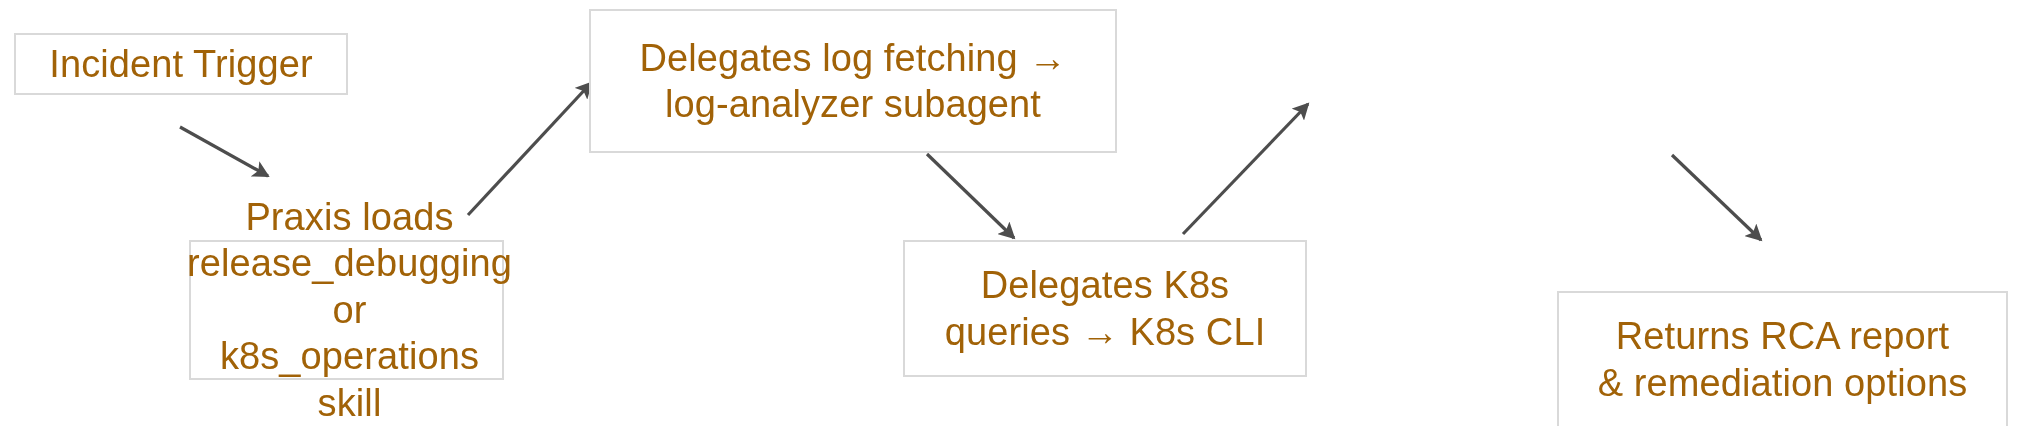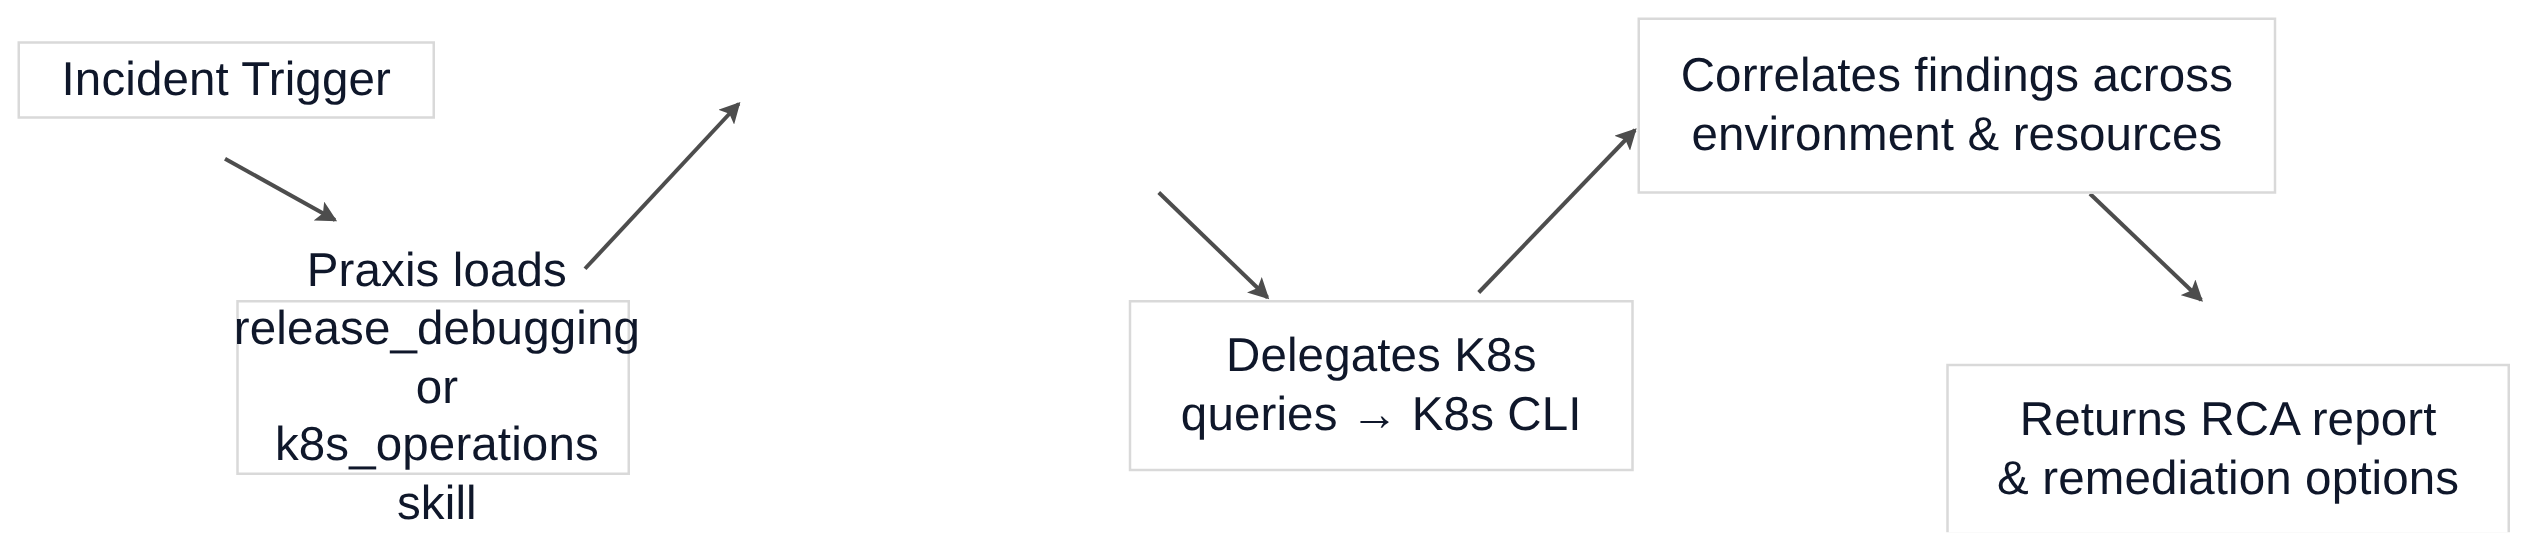--- a/index.html
+++ b/index.html
@@ -17,21 +17,21 @@
   }
   .node {
     position: absolute;
     box-sizing: border-box;
     background: #ffffff;
     border: 2px solid #d9d9d9;
     display: flex;
     align-items: center;
     justify-content: center;
     text-align: center;
-    color: #0f172a;
+    color: #a16207;
     font-size: 38px;
     line-height: 1.22;
     letter-spacing: 0.1px;
     white-space: pre-line;
     padding: 2px 10px;
   }
   #edge-layer {
     position: absolute;
     left: 0;
     top: 0;
@@ -68,23 +68,23 @@
         <line x1="1672" y1="155" x2="1761" y2="240" class="edge-line" marker-end="url(#arrowhead)"></line>
       </g>
   </svg>
 
   <div class="node" style="left:14px; top:33px; width:334px; height:62px;">Incident Trigger</div>
 
   <div class="node" style="left:189px; top:240px; width:315px; height:140px;padding-left:16px;">Praxis loads
 release_debugging or
 k8s_operations skill</div>
 
+  <div class="node" style="left:589px; top:9px; width:528px; height:144px;">Delegates log fetching →
+log-analyzer subagent</div>
 
   <div class="node" style="left:903px; top:240px; width:404px; height:137px;text-align:center;">Delegates K8s
 queries → K8s CLI</div>
 
-  <div class="node" style="left:1310px; top:14px; width:511px; height:141px;">Correlates findings across
-environment &amp; resources</div>
 
   <div class="node" style="left:1557px; top:243px; width:451px; height:137px;margin-top:48px;">Returns RCA report
 &amp; remediation options</div>
 
 </div>
 
 </body></html>

